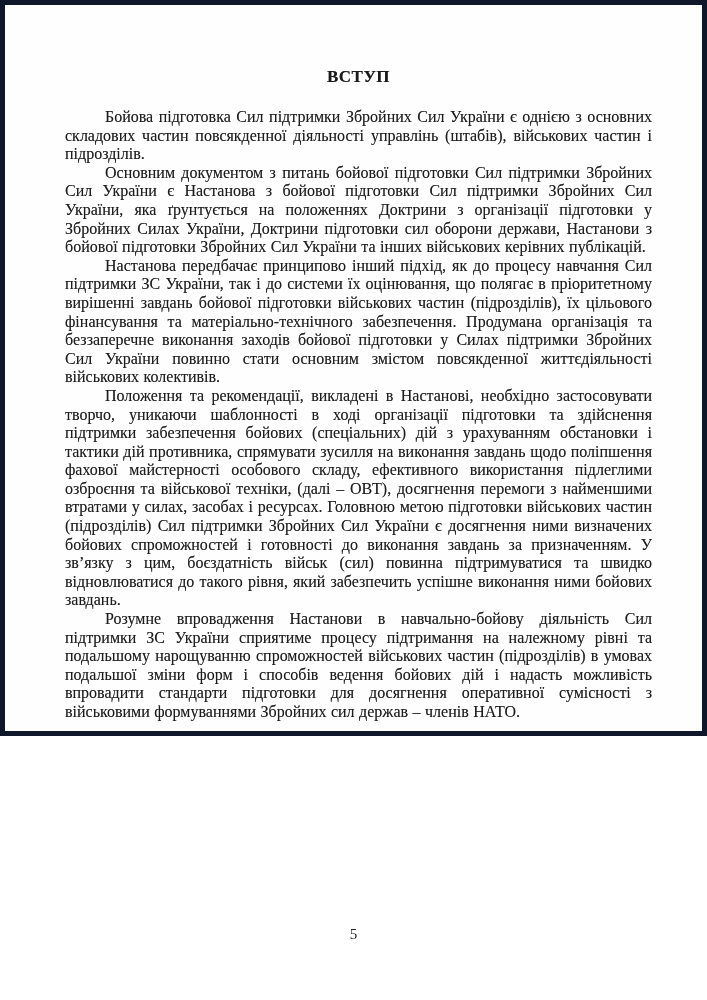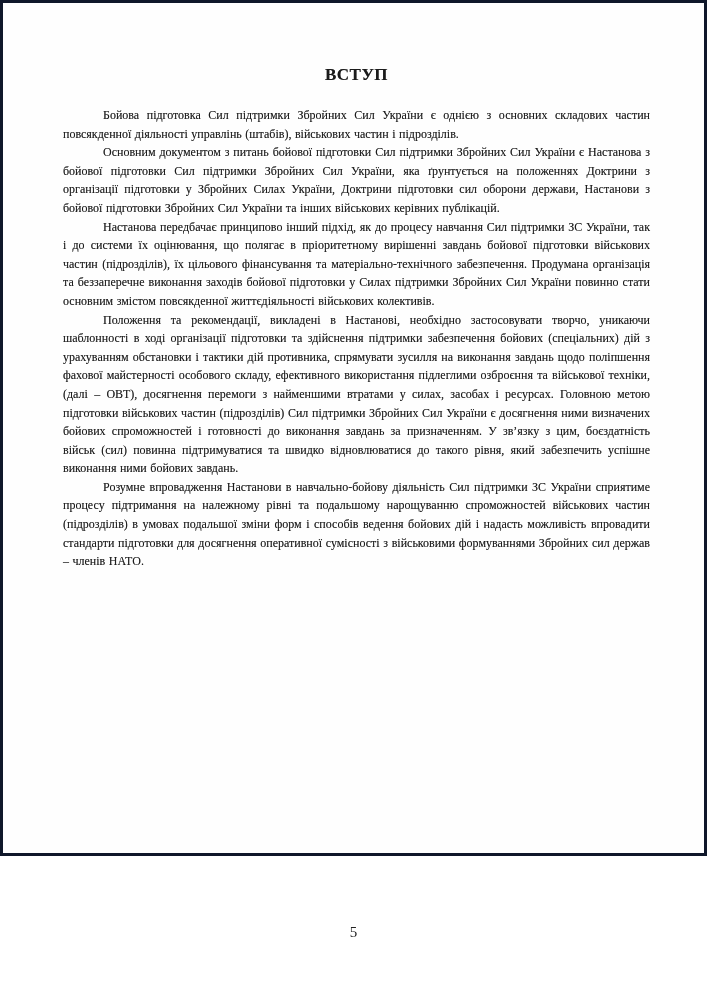--- a/index.html
+++ b/index.html
@@ -11,24 +11,24 @@
     width: 707px;
     height: 1000px;
     position: relative;
     overflow: hidden;
     font-family: "Liberation Serif", "DejaVu Serif", serif;
   }
   .page {
     position: absolute;
     inset: 0;
     width: 707px;
-    height: 856px;
+    height: 736px;
     box-sizing: border-box;
     background: #fefefe;
-    border: 3px solid #0f172a;
+    border: 5px solid #0f172a;
   }
   .content {
     position: absolute;
     left: 60px;
     top: 62px;
     width: 587px;
   }
   .title {
     margin: 0 0 21px 0;
     font-size: 17px;
@@ -36,21 +36,21 @@
     font-weight: bold;
     text-align: center;
     letter-spacing: 0.5px;
     color: #1b1b1b;
     text-shadow: 0 0 0.4px rgba(20,20,20,0.55);
   }
   .body-text p {
     margin: 0;
     text-indent: 40px;
     text-align: justify;
-    font-size: 12px;
+    font-size: 16px;
     line-height: 18.6px;
     color: #1d1d1d;
     text-shadow: 0 0 0.4px rgba(20,20,20,0.45);
     word-spacing: 0.5px;
   }
   .page-number {
     position: absolute;
     left: 0;
     right: 0;
     top: 920px;

